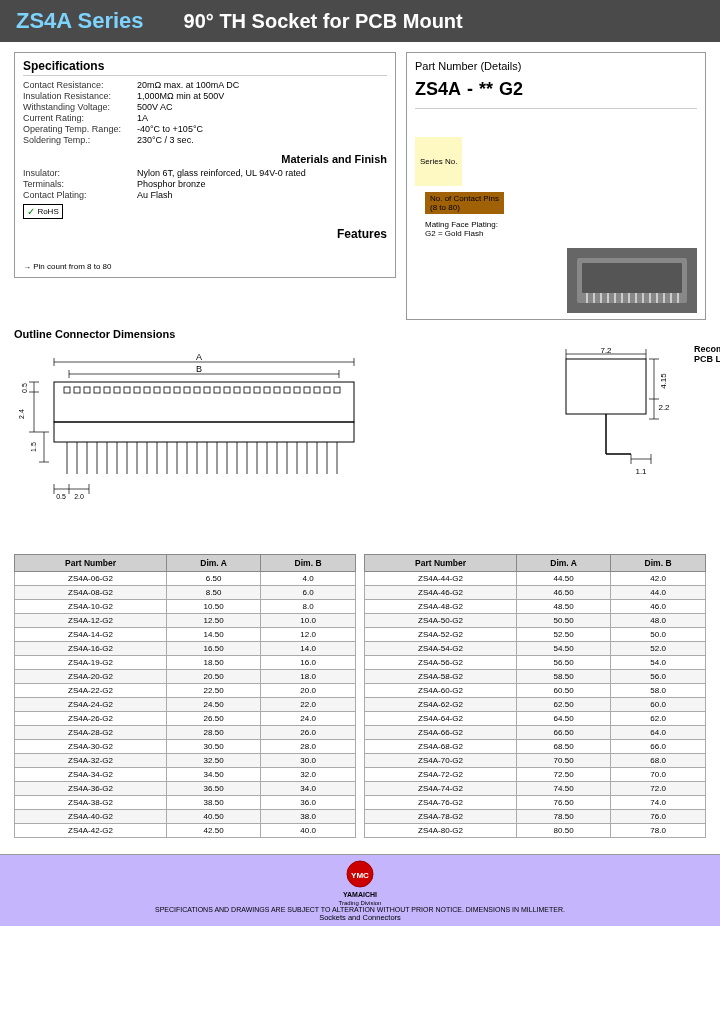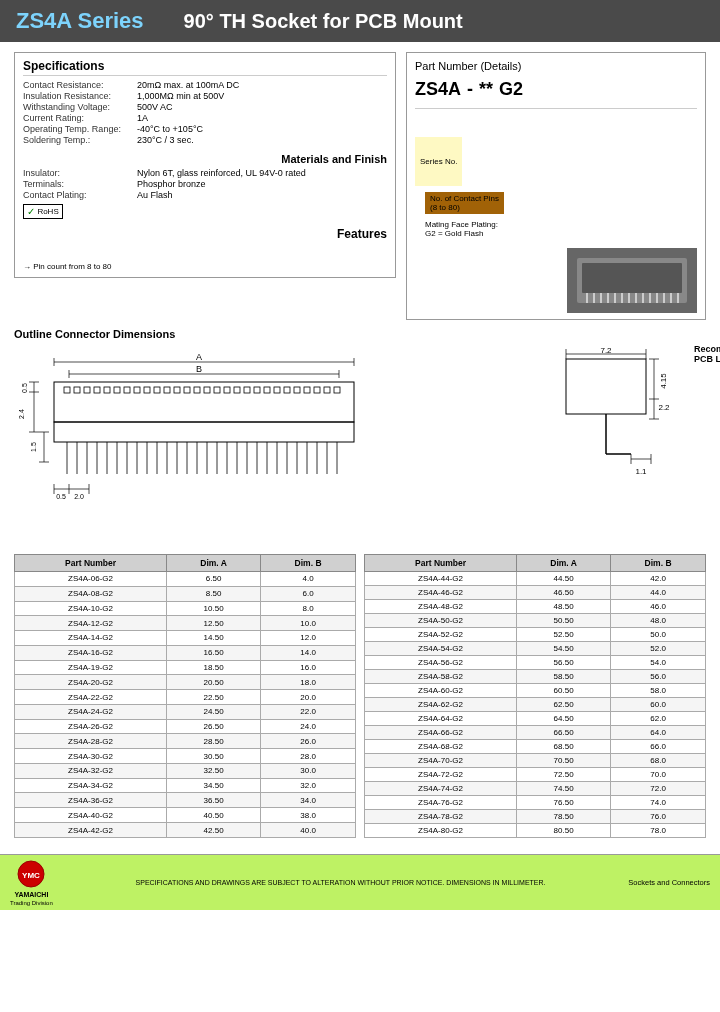--- a/index.html
+++ b/index.html
@@ -168,27 +168,28 @@
       border: 1px solid #aaa;
       padding: 2px 6px;
       text-align: center;
     }
     .part-table tr:nth-child(even) td {
       background: #f5f5f5;
     }
 
     
     .footer {
-      background: #bef264;
+      background: #c4b5fd;
       border-top: 1px solid #999;
       padding: 4px 10px;
       display: flex;
       align-items: center;
       justify-content: space-between;
       margin-top: 6px;
+      flex-direction: column;
     }
     .footer-note {
       font-size: 7px;
       text-align: center;
       flex: 1;
       padding: 0 10px;
     }
     .footer-right {
       font-size: 7.5px;
     }
@@ -596,20 +597,25 @@
               <td>ZS4A-34-G2</td>
               <td>34.50</td>
               <td>32.0</td>
             </tr>
             <tr>
               <td>ZS4A-36-G2</td>
               <td>36.50</td>
               <td>34.0</td>
             </tr>
             <tr>
+              <td>ZS4A-38-G2</td>
+              <td>38.50</td>
+              <td>36.0</td>
+            </tr>
+            <tr>
               <td>ZS4A-40-G2</td>
               <td>40.50</td>
               <td>38.0</td>
             </tr>
             <tr>
               <td>ZS4A-42-G2</td>
               <td>42.50</td>
               <td>40.0</td>
             </tr>
           </tbody>

